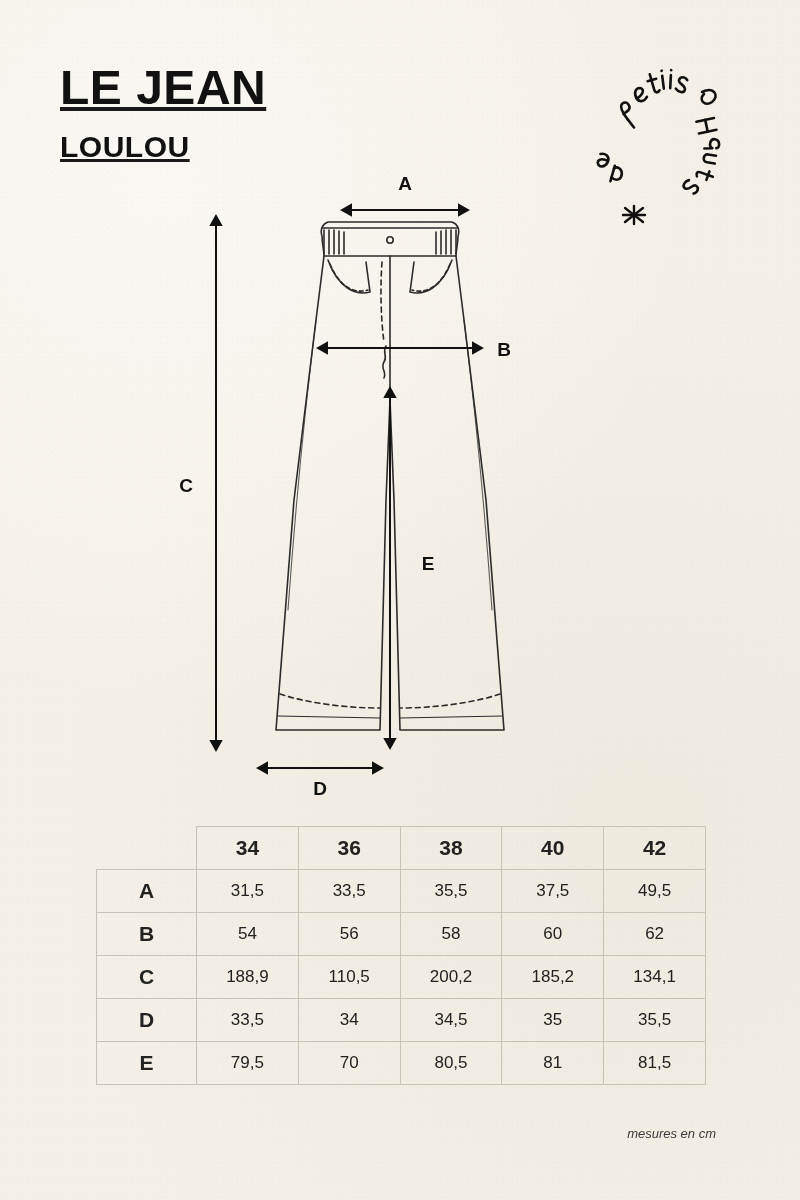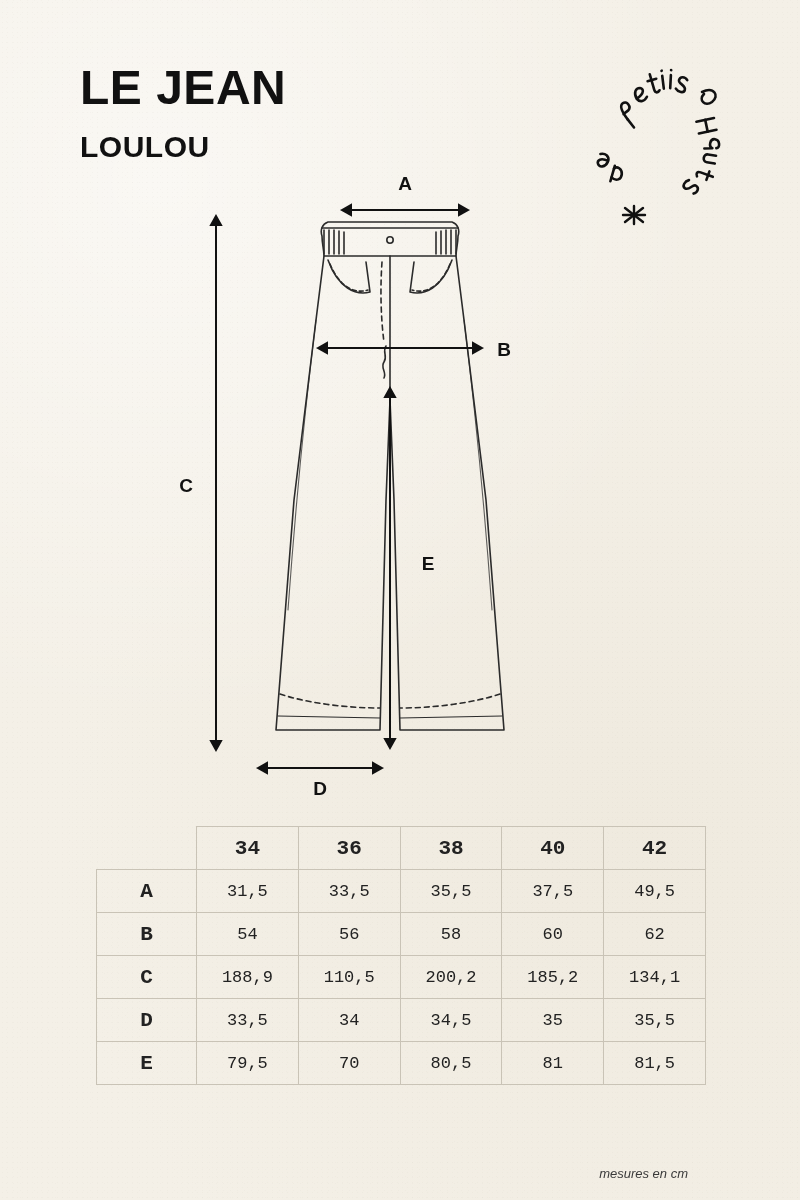--- a/index.html
+++ b/index.html
@@ -32,22 +32,23 @@
     background-image:
       radial-gradient(rgba(160,150,130,0.12) 0.7px, transparent 0.8px),
       radial-gradient(rgba(160,150,130,0.09) 0.6px, transparent 0.7px);
     background-size: 5px 5px, 7px 7px;
     background-position: 0 0, 3px 4px;
   }
 
   
   .title-block {
     position: absolute;
-    left: 80px;
+    left: 60px;
     top: 64px;
+    text-decoration: underline;
   }
   .main-title {
     font-size: 48px;
     font-weight: 800;
     letter-spacing: 0.5px;
     line-height: 1;
     margin: 0;
     color: #111;
   }
   .sub-title {
@@ -78,21 +79,20 @@
     height: 640px;
   }
   .illustration svg { display: block; }
 
   
   .table-wrap {
     position: absolute;
     left: 96px;
     top: 826px;
     width: 610px;
-    font-family: Liberation Mono, monospace;
   }
   table.size-table {
     border-collapse: collapse;
     width: 610px;
     table-layout: fixed;
   }
   table.size-table td, table.size-table th {
     border: 1px solid #c9c3b6;
     height: 42px;
     text-align: center;
@@ -111,26 +111,25 @@
     border-left: none;
   }
   table.size-table tbody th.row-label {
     font-size: 21px;
     font-weight: 800;
   }
   col.label-col { width: 100px; }
 
   .footnote {
     position: absolute;
-    right: 112px;
+    right: 84px;
     top: 1126px;
     font-size: 13px;
     font-style: italic;
     color: #3a3a3a;
-    margin-top: 40px;
   }
 </style>
 </head>
 <body>
 
 <div class="page">
   <div class="grain"></div>
 
   <div class="title-block">
     <h1 class="main-title">LE JEAN</h1>

